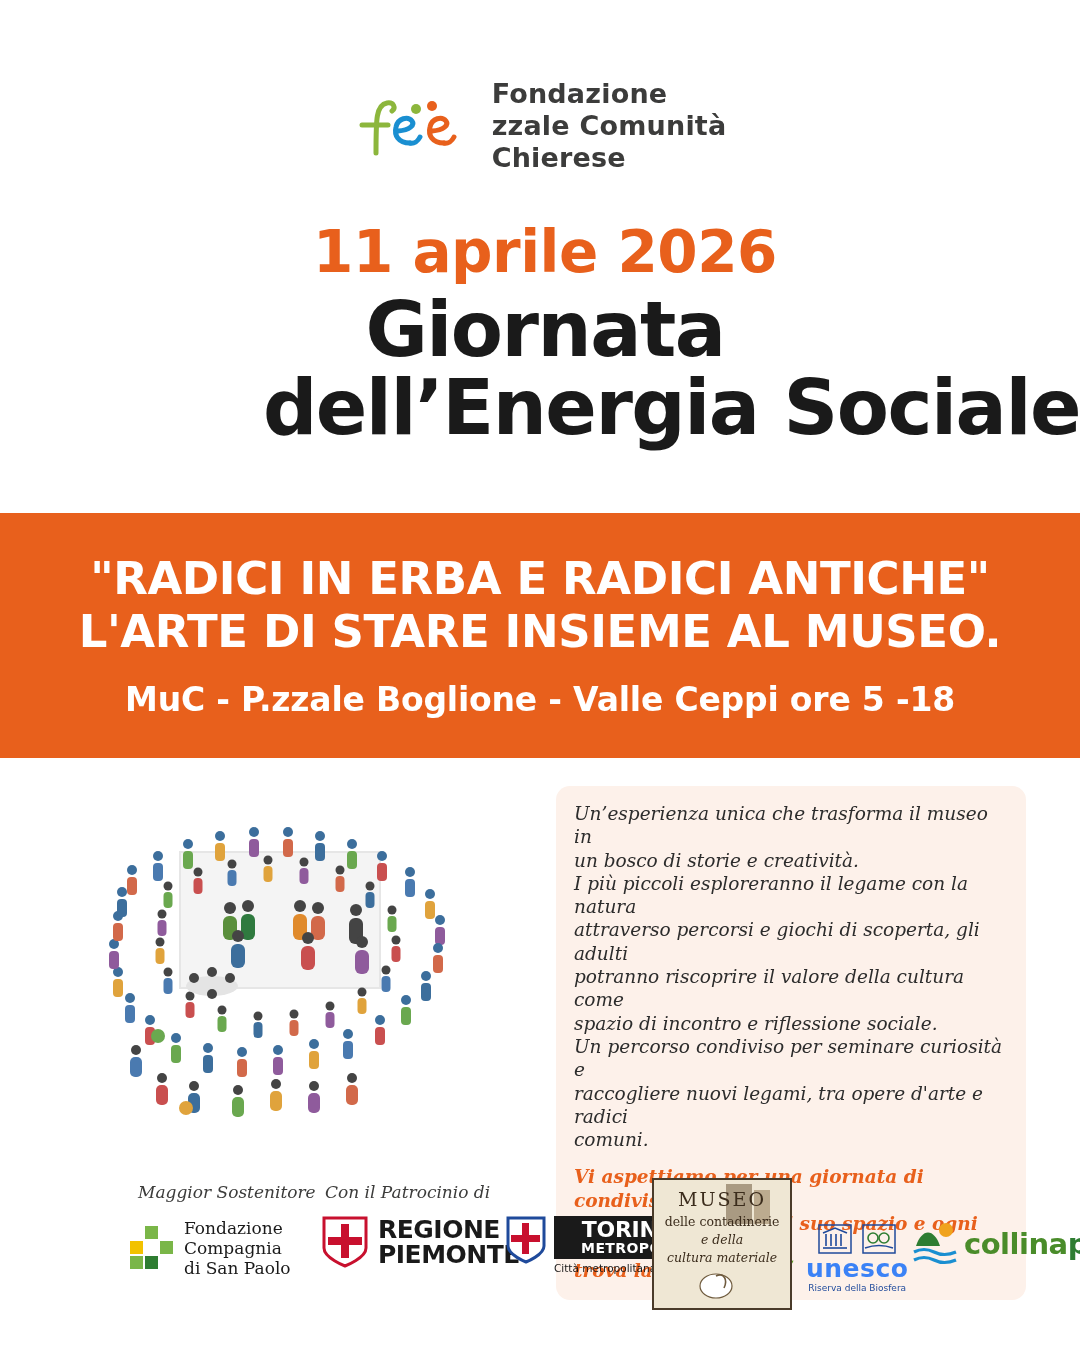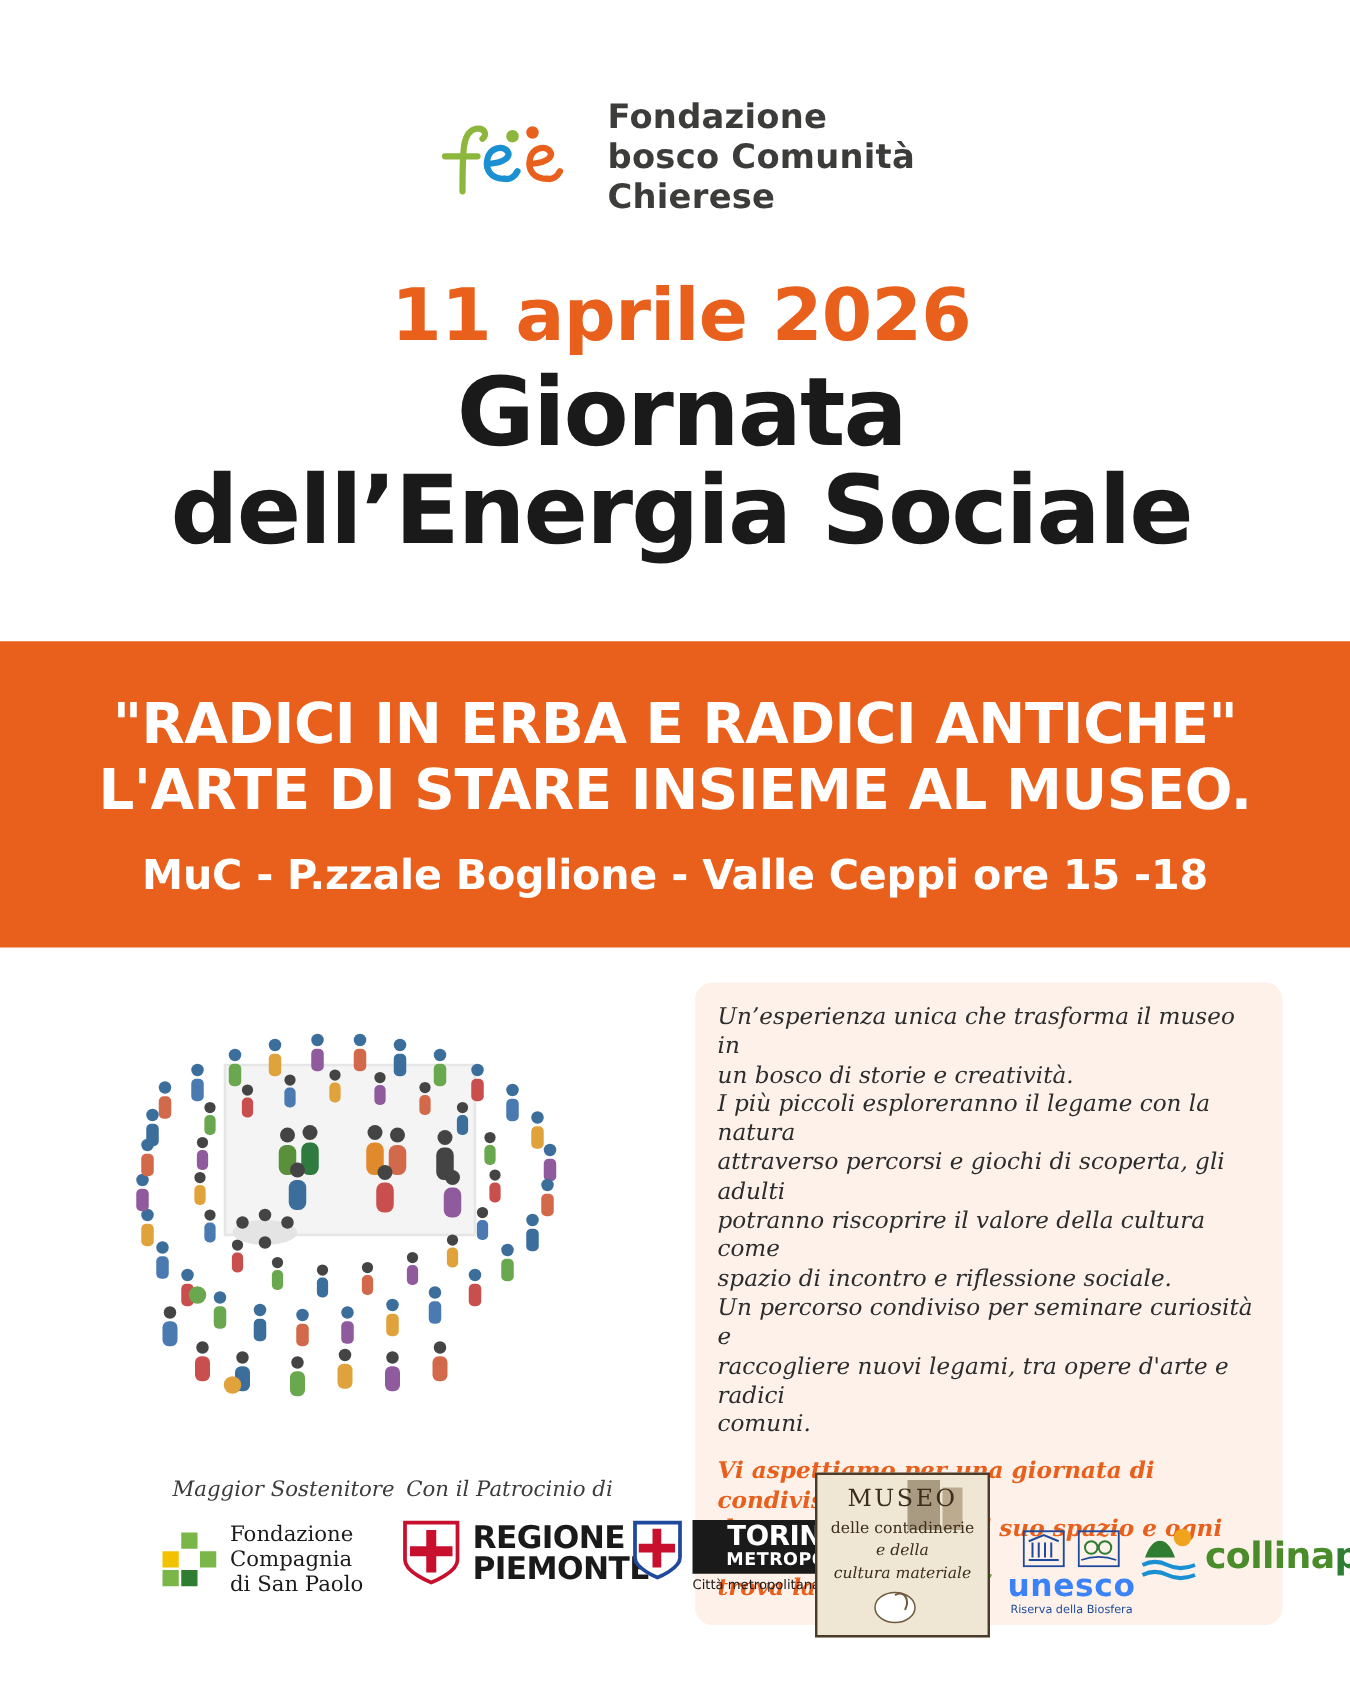--- a/index.html
+++ b/index.html
@@ -54,21 +54,21 @@
   }
   .event-title {
     font-family: "DejaVu Sans", sans-serif;
     font-size: 76px;
     font-weight: 700;
     color: #1a1a1a;
     line-height: 1.03;
     letter-spacing: -1.5px;
     margin-top: 8px;
   }
-  .event-title .line2 { display: block; }
+  .event-title .line2 { display: block; text-align: right; }
 
   
   .banner {
     position: absolute;
     top: 513px; left: 0;
     width: 1080px; height: 245px;
     background: #e8601c;
     color: #ffffff;
     display: flex;
     flex-direction: column;
@@ -258,37 +258,37 @@
           <path d="M56 52 C60 53 64 50 66 46" stroke="#1a8fd1"></path>
           <path d="M90 52 C78 52 74 44 76 36 C78 27 88 25 92 30 C95 34 90 39 78 40" stroke="#e8601c"></path>
           <path d="M90 52 C94 53 98 50 100 46" stroke="#e8601c"></path>
           <circle cx="62" cy="18" r="5" fill="#8cb63c" stroke="none"></circle>
           <circle cx="78" cy="15" r="5" fill="#e8601c" stroke="none"></circle>
         </g>
       </svg>
     </div>
     <div class="fcc-text">
       <div>Fondazione</div>
-      <div>bosco Comunità</div>
+      <div>zzale Comunità</div>
       <div>Chierese</div>
     </div>
   </div>
 
   <div class="title-block">
     <div class="event-date">11 aprile 2026</div>
     <div class="event-title">
       <span class="line1">Giornata</span>
       <span class="line2">dell’Energia Sociale</span>
     </div>
   </div>
 
   <div class="banner">
     <div class="banner-line1">"RADICI IN ERBA E RADICI ANTICHE"</div>
     <div class="banner-line2">L'ARTE DI STARE INSIEME AL MUSEO.</div>
-    <div class="banner-venue">MuC - P.zzale Boglione - Valle Ceppi  ore 15 -18</div>
+    <div class="banner-venue">MuC - P.zzale Boglione - Valle Ceppi  ore 5 -18</div>
   </div>
 
   <div class="illustration">
     <svg width="440" height="340" viewBox="0 0 440 340" xmlns="http://www.w3.org/2000/svg">
       <rect x="0" y="0" width="440" height="340" fill="#ffffff"></rect>
 
       <rect x="118" y="62" width="200" height="136" fill="#f4f4f4" stroke="#e6e6e6" stroke-width="2"></rect>
       <g id="people">
 
         <g fill="#3c6e9c">

